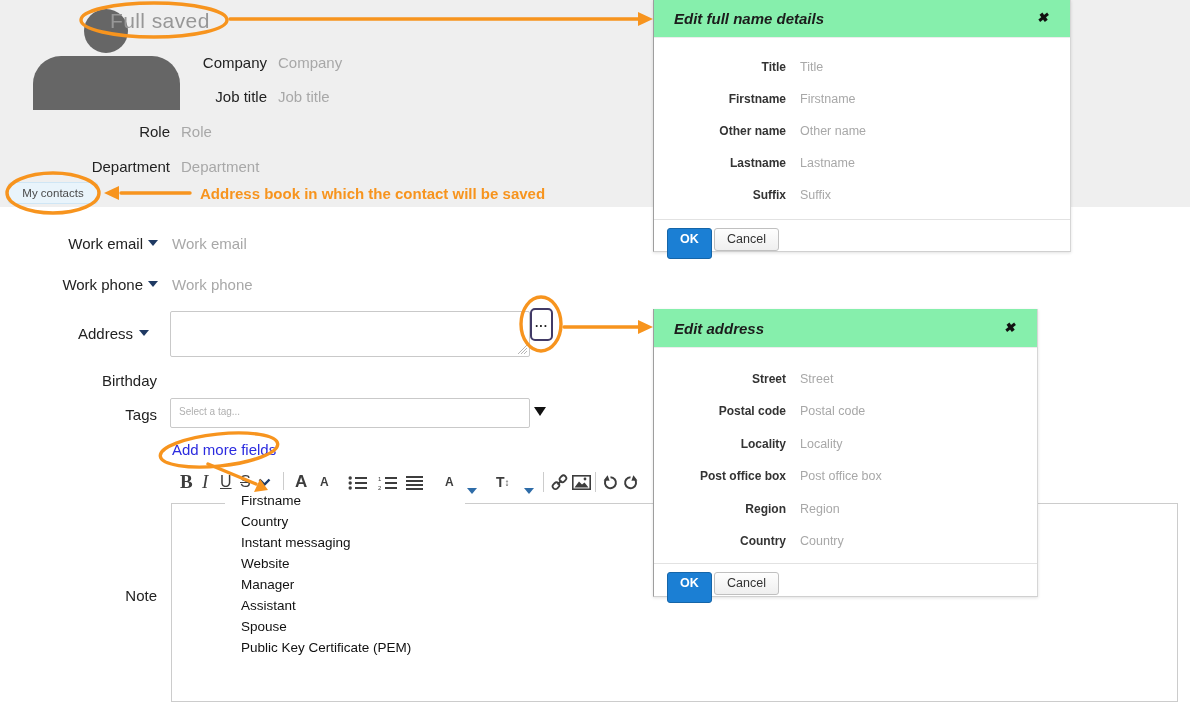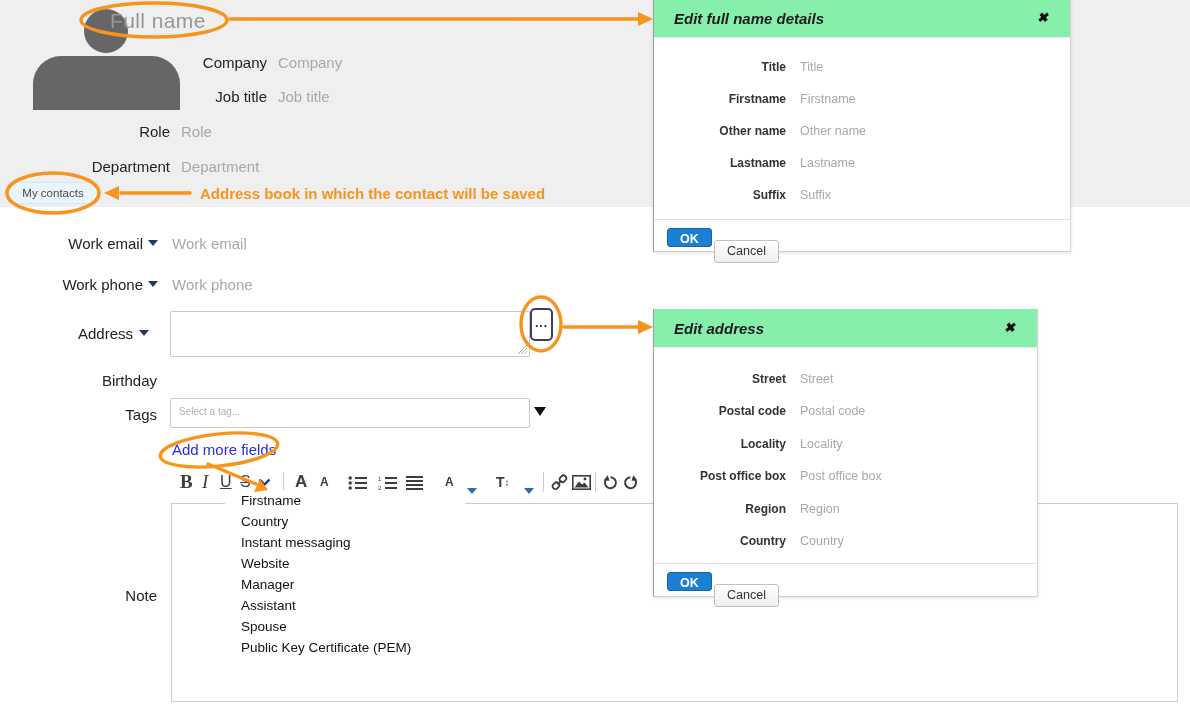--- a/index.html
+++ b/index.html
@@ -59,41 +59,41 @@
 
   
   .modal { background:#fff; border-left:1px solid #9e9e9e; border-right:1px solid #d6d6d6; border-bottom:1px solid #d0d0d0;
       box-shadow:0 1px 3px rgba(0,0,0,.12); z-index:5; }
   .modal-header { position:absolute; left:0; top:0; right:0; height:38px; background:#86efac; border-bottom:1px solid #ececec;font-style:italic; }
   .modal-title { position:absolute; left:20px; top:10px; font-size:15px; font-weight:bold; color:#1c1c1c; }
   .modal-close { position:absolute; right:22px; top:10px; font-size:13px; font-weight:bold; color:#111; cursor:default; }
   .mrow-label { position:absolute; left:0; width:132px; text-align:right; font-size:12px; font-weight:bold; color:#333; white-space:nowrap; }
   .mrow-ph { position:absolute; left:146px; font-size:12.5px; color:#a8a8a8; white-space:nowrap; }
   .modal-footer { position:absolute; left:0; right:0; border-top:1px solid #e2e2e2; }
-  .btn-ok { position:absolute; left:13px; top:8px; padding:3px 12px 0; background:#1b7fd4; border:1px solid #1565a8; border-radius:3px;
+  .btn-ok { position:absolute; left:13px; top:8px; padding:3px 12px 12px; background:#1b7fd4; border:1px solid #1565a8; border-radius:3px;
       color:#fff; font-size:12.5px; font-weight:bold; }
-  .btn-cancel { position:absolute; left:60px; top:20px; padding:3px 12px 4px; background:linear-gradient(#fefefe,#efefef);
+  .btn-cancel { position:absolute; left:60px; top:8px; padding:3px 12px 4px; background:linear-gradient(#fefefe,#efefef);
       border:1px solid #c0c0c0; border-radius:3px; color:#333; font-size:12.5px; }
 
   #modal-fullname { left:653px; top:0; width:418px; height:252px; }
   #modal-address  { left:653px; top:309px; width:385px; height:288px; }
 
   #anno-svg { left:0; top:0; width:1190px; height:719px; z-index:10; pointer-events:none; }
 </style>
 </head>
 <body>
 
 <div id="page">
 
   <div class="abs" id="top-band"></div>
 
   <div class="abs" id="avatar-head"></div>
   <div class="abs" id="avatar-body"></div>
 
-  <div class="abs fullname-ph">Full name</div>
+  <div class="abs fullname-ph">Full saved</div>
 
   <div class="abs lbl" style="left:0;width:267px;top:54px;">Company</div>
   <div class="abs ph" style="left:278px;top:54px;">Company</div>
 
   <div class="abs lbl" style="left:0;width:267px;top:88px;">Job title</div>
   <div class="abs ph" style="left:278px;top:88px;">Job title</div>
 
   <div class="abs lbl" style="left:0;width:170px;top:123px;">Role</div>
   <div class="abs ph" style="left:181px;top:123px;">Role</div>
 

